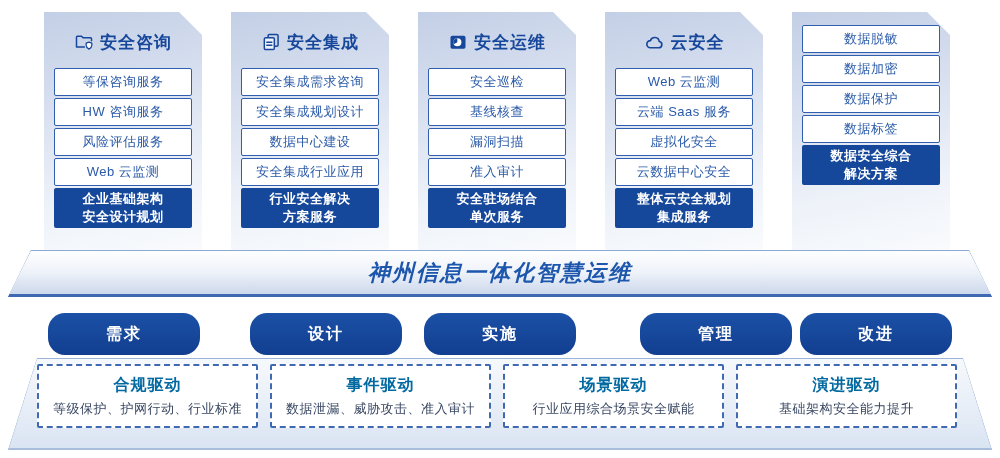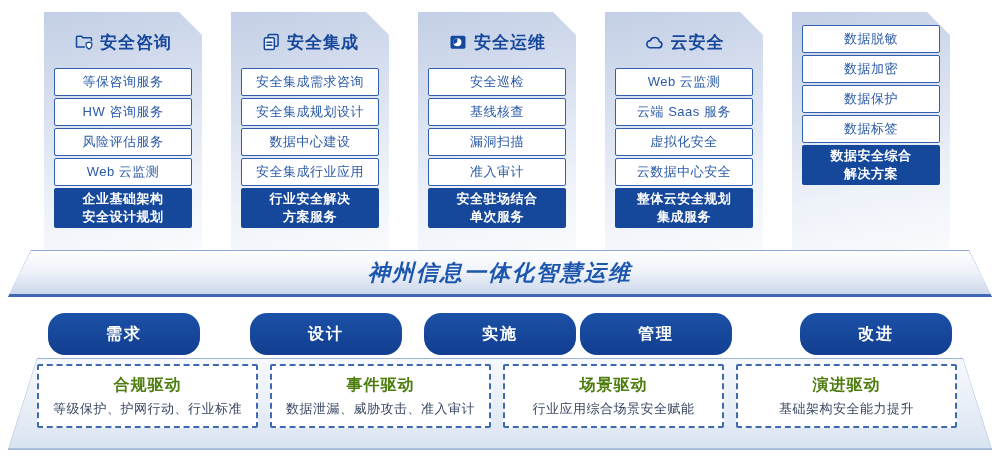--- a/index.html
+++ b/index.html
@@ -74,21 +74,21 @@
     background: linear-gradient(180deg, #f6f9fc 0%, #e8eef7 55%, #d9e4f2 100%);
   }
   .platform-outer::after {
     content:""; position:absolute; left:0; right:0; bottom:0; height:2px; background:#a9bedd;
   }
   .driver {
     position:absolute; top:364px; width:221px; height:64px;
     background:#fff; border:2px dashed #3f6ab2; border-radius:2px;
     display:flex; flex-direction:column; align-items:center; justify-content:center; gap:4px;
   }
-  .driver-title { font-size:16px; font-weight:bold; color:#4d7c0f; letter-spacing:1px; }
+  .driver-title { font-size:16px; font-weight:bold; color:#0369a1; letter-spacing:1px; }
   .driver-desc  { font-size:13px; color:#394762; letter-spacing:0.5px; }
 </style>
 </head>
 <body>
 
 <div class="stage">
 
   <div class="card" style="left:44px">
     <div class="card-header">
       <span class="icon">
@@ -193,21 +193,21 @@
 
   <div class="banner-outer">
     <div class="banner-inner">
       <span class="banner-title">神州信息一体化智慧运维</span>
     </div>
   </div>
 
   <div class="pill" style="left:48px">需求</div>
   <div class="pill" style="left:250px">设计</div>
   <div class="pill" style="left:424px">实施</div>
-  <div class="pill" style="left:580px">管理</div>
+  <div class="pill" style="left:640px">管理</div>
   <div class="pill" style="left:800px">改进</div>
 
   <div class="platform-outer">
     <div class="platform-inner"></div>
   </div>
 
   <div class="driver" style="left:37px">
     <div class="driver-title">合规驱动</div>
     <div class="driver-desc">等级保护、护网行动、行业标准</div>
   </div>

